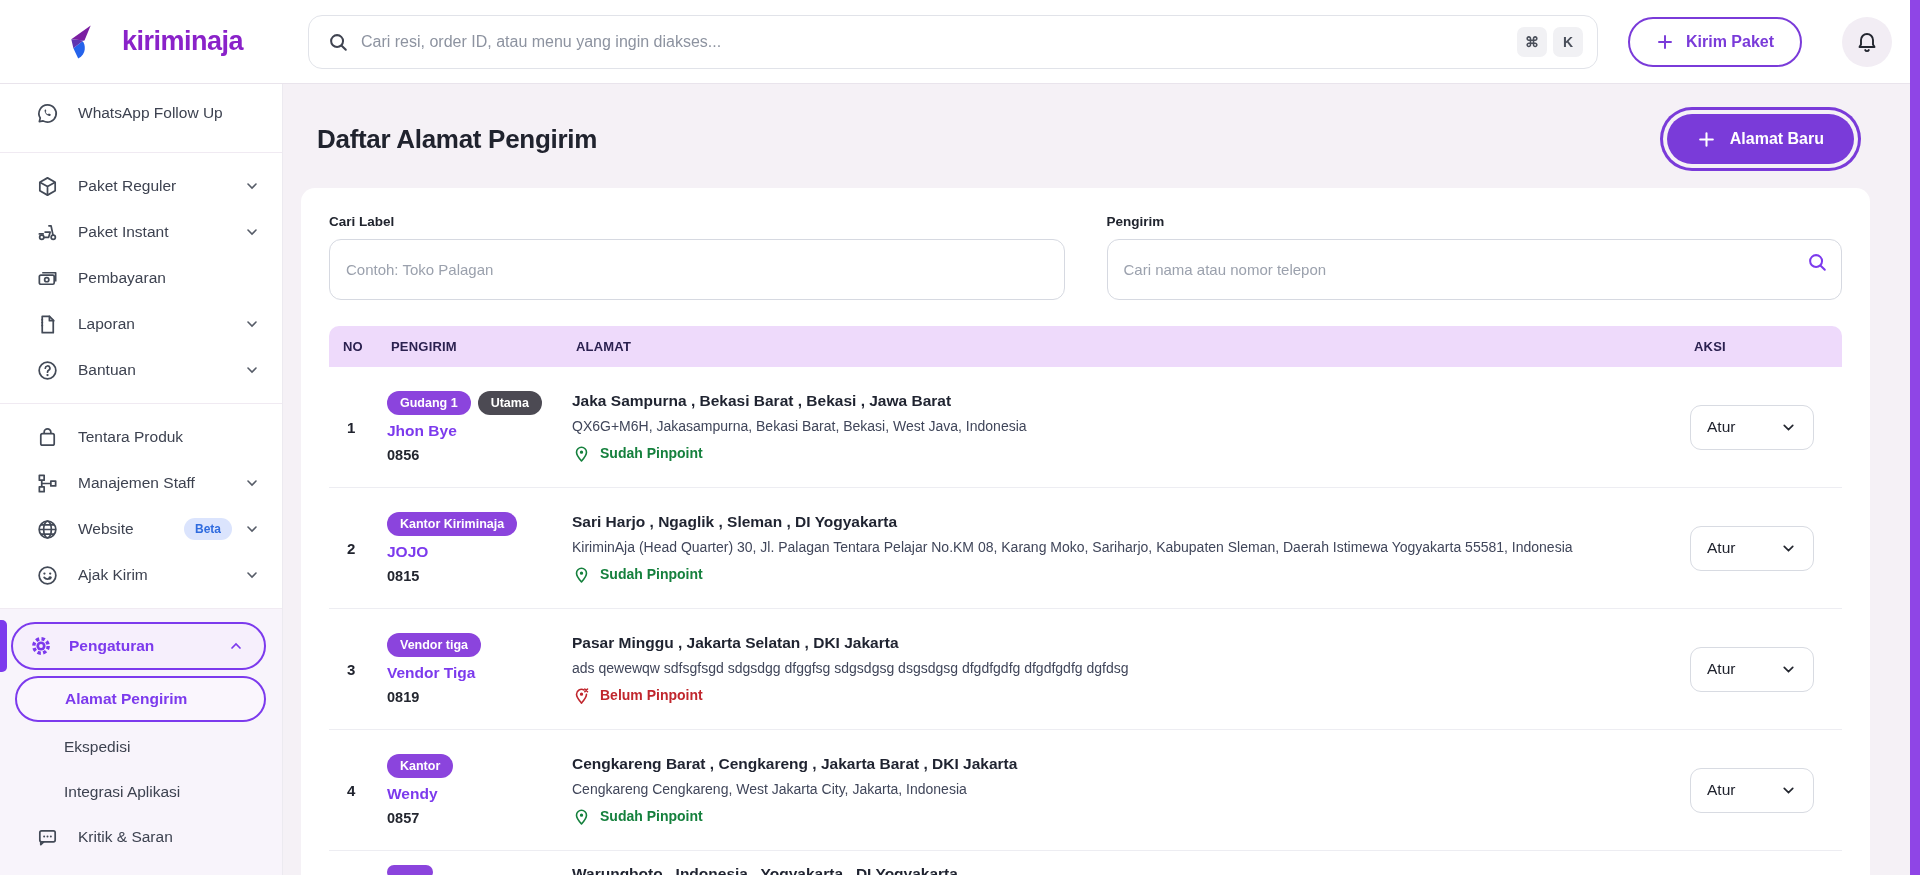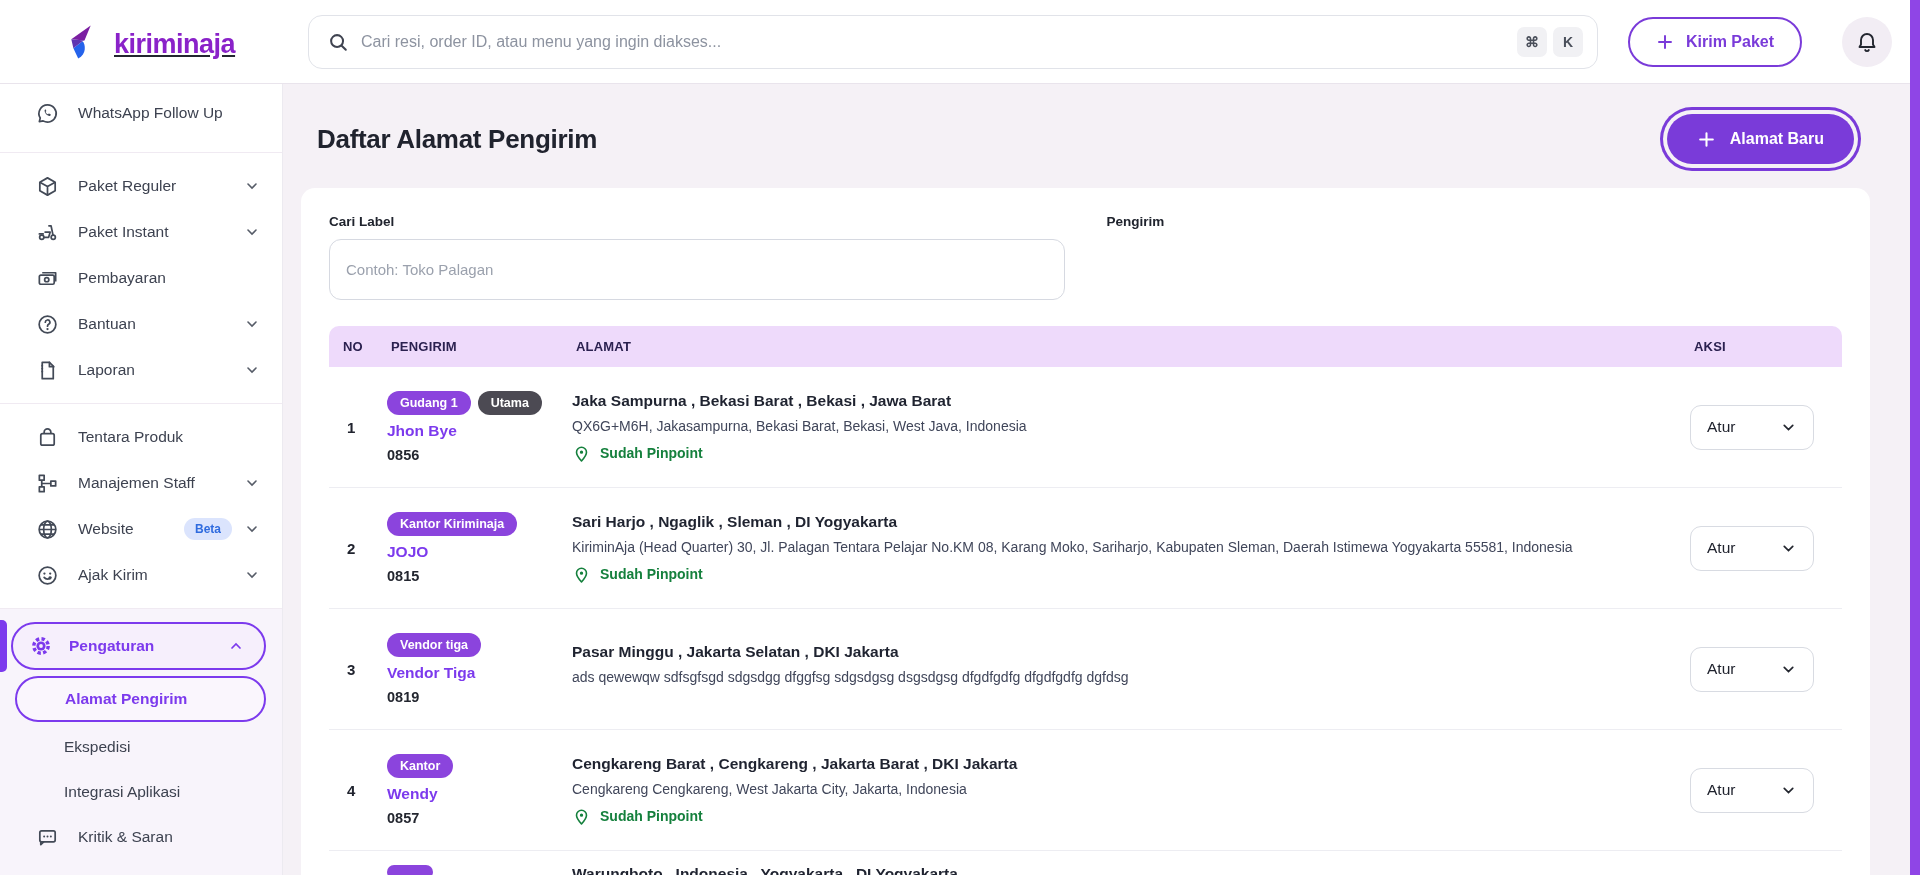--- a/index.html
+++ b/index.html
@@ -9,21 +9,21 @@
     background:#f5f1f6; color:#23262f; position:relative;
   }
   svg { display:block; }
 
   
   .topbar {
     position:absolute; left:0; top:0; width:1920px; height:84px;
     background:#fff; border-bottom:1px solid #e9e4ec;
     display:flex; align-items:center; z-index:5;
   }
-  .logo-wrap { display:flex; align-items:flex-end; gap:16px; margin-left:64px; width:220px;text-decoration:underline; }
+  .logo-wrap { display:flex; align-items:center; gap:24px; margin-left:64px; width:220px; }
   .logo-text { font-size:27px; font-weight:800; color:#8a22c9; letter-spacing:-0.5px; }
   .search-bar {
     position:relative; margin-left:24px; width:1290px; height:54px;
     border:1px solid #e1e3e9; border-radius:14px; background:#fff;
     display:flex; align-items:center; padding:0 14px 0 18px;
   }
   .search-bar input {
     flex:1; border:none; outline:none; font-size:16px; color:#000000;
     font-family:"Liberation Sans", sans-serif; margin-left:12px; background:transparent;
   }
@@ -242,42 +242,42 @@
       <svg width="23" height="23" viewBox="0 0 24 24" fill="none" stroke="currentColor" stroke-width="1.8" stroke-linejoin="round">
         <rect x="3.5" y="8.5" width="15.5" height="9.5" rx="1.5"></rect>
         <circle cx="11.2" cy="13.2" r="2.2"></circle>
           <path d="M6.5 6h14v9"></path>
       </svg>
     </span>
     <span class="lbl">Pembayaran</span>
   </div>
   <div class="side-item">
     <span class="ic">
+      <svg width="23" height="23" viewBox="0 0 24 24" fill="none" stroke="currentColor" stroke-width="1.8" stroke-linejoin="round" stroke-linecap="round">
+        <path d="M6.5 3.5h7.5l4 4v13h-11.5z"></path>
+          <path d="M14 3.5V8h4.5"></path>
+        <path d="M6.5 7h.01M6.5 10h.01M6.5 13h.01" stroke-width="2"></path>
+      </svg>
+    </span>
+    <span class="lbl">Laporan</span>
+    <span class="chev">
+      <svg width="16" height="16" viewBox="0 0 24 24" fill="none" stroke="currentColor" stroke-width="2.4" stroke-linecap="round">
+          <path d="M6 9l6 6 6-6"></path>
+        </svg>
+    </span>
+  </div>
+  <div class="side-item">
+    <span class="ic">
       <svg width="23" height="23" viewBox="0 0 24 24" fill="none" stroke="currentColor" stroke-width="1.8" stroke-linecap="round">
         <circle cx="12" cy="12" r="8.7"></circle>
         <path d="M9.7 9.6a2.4 2.4 0 1 1 3.5 2.2c-.9.5-1.2 1-1.2 1.9"></path>
         <path d="M12 16.8h.01" stroke-width="2.4"></path>
       </svg>
     </span>
     <span class="lbl">Bantuan</span>
-    <span class="chev">
-      <svg width="16" height="16" viewBox="0 0 24 24" fill="none" stroke="currentColor" stroke-width="2.4" stroke-linecap="round">
-          <path d="M6 9l6 6 6-6"></path>
-        </svg>
-    </span>
-  </div>
-  <div class="side-item">
-    <span class="ic">
-      <svg width="23" height="23" viewBox="0 0 24 24" fill="none" stroke="currentColor" stroke-width="1.8" stroke-linejoin="round" stroke-linecap="round">
-        <path d="M6.5 3.5h7.5l4 4v13h-11.5z"></path>
-          <path d="M14 3.5V8h4.5"></path>
-        <path d="M6.5 7h.01M6.5 10h.01M6.5 13h.01" stroke-width="2"></path>
-      </svg>
-    </span>
-    <span class="lbl">Laporan</span>
     <span class="chev">
       <svg width="16" height="16" viewBox="0 0 24 24" fill="none" stroke="currentColor" stroke-width="2.4" stroke-linecap="round">
           <path d="M6 9l6 6 6-6"></path>
         </svg>
     </span>
   </div>
 
   <div class="side-div"></div>
 
   <div class="side-item">
@@ -395,20 +395,29 @@
   <div class="card">
     <div class="filters">
       <div class="field">
         <div class="field-label">Cari Label</div>
         <div class="field-input-wrap">
           <input type="text" placeholder="Contoh: Toko Palagan" style="">
         </div>
       </div>
       <div class="field">
         <div class="field-label">Pengirim</div>
+        <div class="field-input-wrap">
+          <input type="text" placeholder="Cari nama atau nomor telepon" style="">
+          <span class="input-search-ic">
+            <svg width="22" height="22" viewBox="0 0 24 24" fill="none" stroke="currentColor" stroke-width="2.2" stroke-linecap="round">
+              <circle cx="11" cy="11" r="6.5"></circle>
+                <path d="M16 16l4.5 4.5"></path>
+            </svg>
+          </span>
+        </div>
       </div>
     </div>
 
     <div class="tbl-head">
       <div>NO</div>
       <div>PENGIRIM</div>
       <div>ALAMAT</div>
       <div>AKSI</div>
     </div>
 
@@ -486,20 +495,31 @@
       <div>
         <div class="badge-row">
           <span class="badge badge-purple">Vendor tiga</span>
         </div>
         <div class="sender-name">Vendor Tiga</div>
         <div class="sender-phone">0819</div>
       </div>
       <div>
         <div class="addr-title">Pasar Minggu , Jakarta Selatan , DKI Jakarta</div>
         <div class="addr-detail">ads qewewqw sdfsgfsgd sdgsdgg dfggfsg sdgsdgsg dsgsdgsg dfgdfgdfg dfgdfgdfg dgfdsg</div>
+        <div class="pin-row pin-bad">
+          <span>
+            <svg width="19" height="19" viewBox="0 0 24 24" fill="none" stroke="currentColor" stroke-width="2" stroke-linejoin="round" stroke-linecap="round">
+              <path d="M12 21.5c-4.2-4.6-6.3-7.8-6.3-11a6.3 6.3 0 0 1 9.5-5.4"></path>
+              <circle cx="12" cy="10.3" r="1.1" fill="currentColor"></circle>
+              <path d="M16.2 3.8l3.4 3.4M19.6 3.8l-3.4 3.4"></path>
+              <path d="M18.3 10.5c0 3.2-2.1 6.4-6.3 11"></path>
+            </svg>
+          </span>
+          <span>Belum Pinpoint</span>
+        </div>
       </div>
       <div>
         <button class="btn-atur">
           <span>Atur</span>
           <span>
             <svg width="17" height="17" viewBox="0 0 24 24" fill="none" stroke="#23262f" stroke-width="2.4" stroke-linecap="round">
                 <path d="M6 9l6 6 6-6"></path>
               </svg>
           </span>
         </button>

